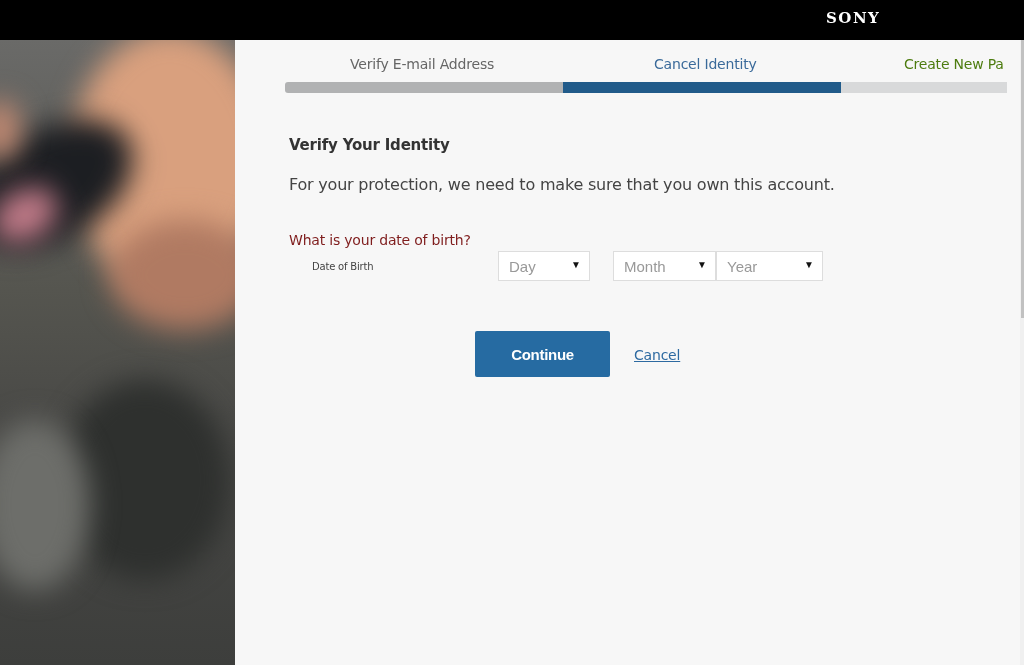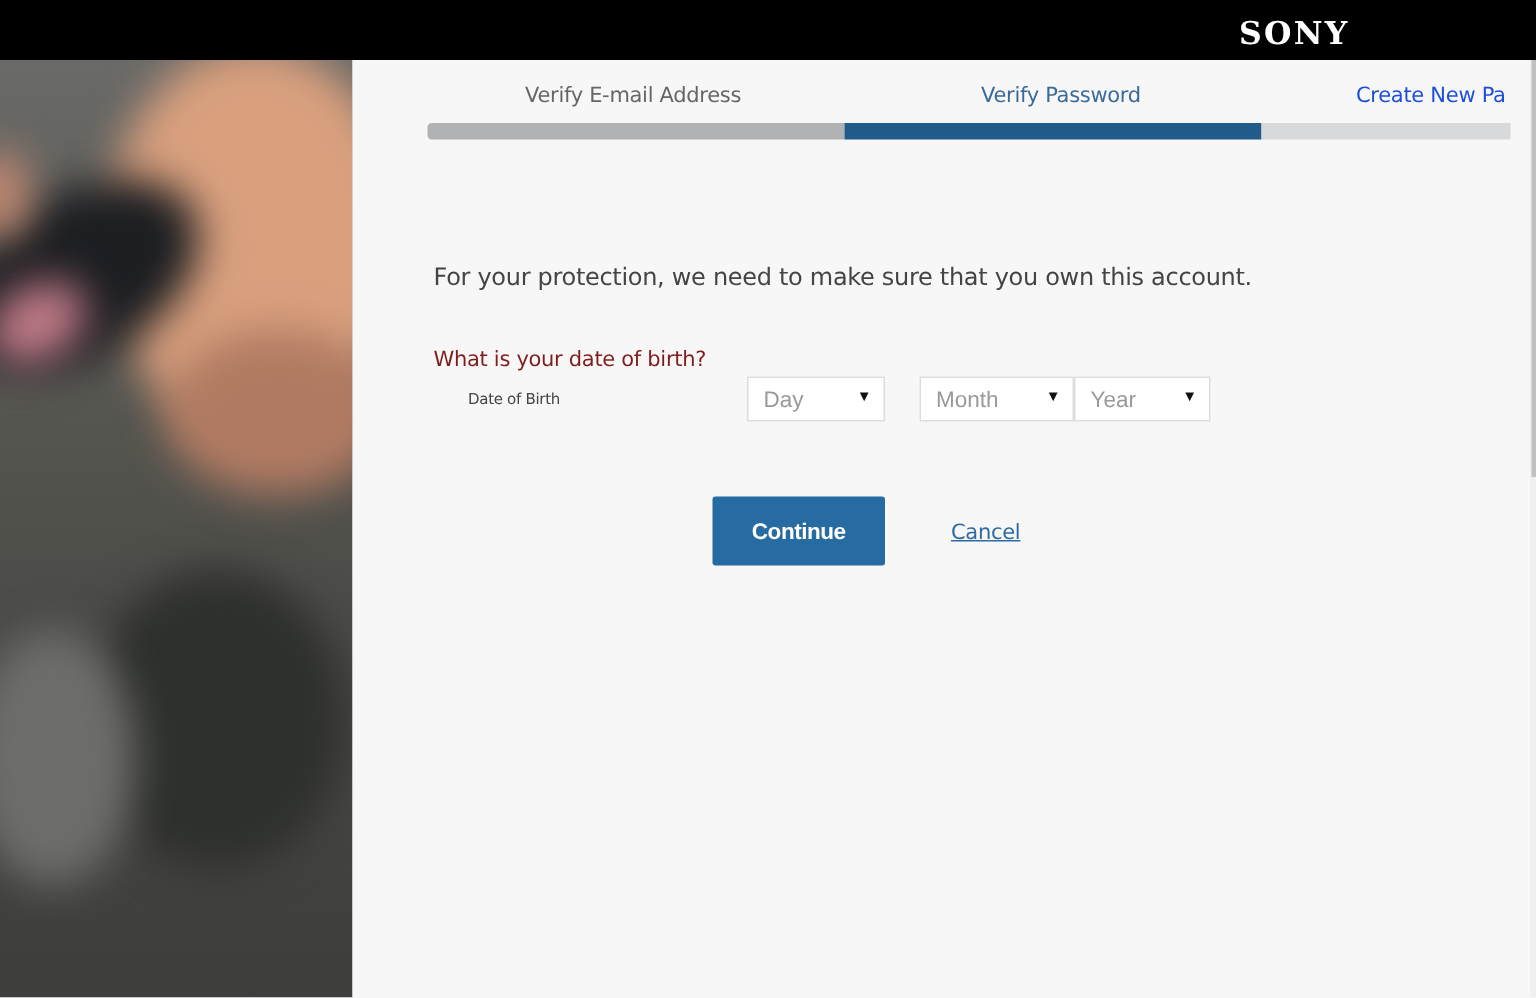--- a/index.html
+++ b/index.html
@@ -3,58 +3,58 @@
   <meta charset="utf-8">
   <style>
     * { box-sizing: border-box; margin: 0; padding: 0; }
     html, body { width: 1024px; height: 665px; overflow: hidden; background: #f7f7f7; }
     body { font-family: "DejaVu Sans", "Liberation Sans", sans-serif; position: relative; }
 
     .topbar { position: absolute; left: 0; top: 0; width: 1024px; height: 40px; background: #000; }
     .logo {
       position: absolute; left: 826px; top: 9px;
       font-family: "DejaVu Serif", "Liberation Serif", serif;
-      font-weight: bold; font-size: 21px; letter-spacing: 1.5px; color: #fff;
+      font-weight: bold; font-size: 15px; letter-spacing: 1.5px; color: #fff;
     }
 
     .photo {
       position: absolute; left: 0; top: 40px; width: 235px; height: 625px; overflow: hidden;
       background: linear-gradient(180deg, #6a6a68 0%, #55554f 40%, #4a4a47 60%, #3d3e3c 100%);
     }
     .photo .blob { position: absolute; border-radius: 50%; filter: blur(14px); }
 
     .main { position: absolute; left: 235px; top: 40px; width: 785px; height: 625px; background: #f7f7f7; }
 
     .steps { position: absolute; left: 50px; top: 0; width: 722px; height: 56px; }
     .step-label {
       position: absolute; top: 16px; font-size: 14px; color: #666; white-space: nowrap;
       font-family: "DejaVu Sans", sans-serif; letter-spacing: -0.2px;
     }
     .step-label.active { color: #3a6a9a; }
-    .step-label.upcoming { color: #1d4ed8; }
+    .step-label.upcoming { color: #4d7c0f; }
     .bar { position: absolute; top: 42px; height: 11px; }
     .bar.done { background: #b1b2b3; border-radius: 3px 0 0 3px; }
     .bar.active { background: #215b8a; }
     .bar.upcoming { background: #d8d9da; }
 
     .title { position: absolute; left: 54px; top: 68px; font-size: 20px; color: #4d4d4d; font-weight: normal; letter-spacing: -0.2px; }
     .subtitle { position: absolute; left: 54px; top: 96px; font-size: 15px; color: #333; font-weight: bold; letter-spacing: -0.2px; }
     .desc { position: absolute; left: 54px; top: 135px; font-size: 16px; color: #444; letter-spacing: -0.2px; }
     .question { position: absolute; left: 54px; top: 192px; font-size: 14px; color: #7f1d1d; letter-spacing: -0.2px; }
     .dob-label { position: absolute; left: 77px; top: 221px; font-size: 10px; color: #444; letter-spacing: -0.2px; }
 
     .select {
       position: absolute; top: 211px; height: 30px; background: #fff; border: 1px solid #ddd;
       font-family: "Liberation Sans", sans-serif; font-size: 15px; color: #999; cursor: pointer;
     }
     .select .val { position: absolute; left: 10px; top: 6px; }
     .select .caret { position: absolute; right: 8px; top: 7px; font-size: 10px; color: #111; }
 
     .continue-btn {
-      position: absolute; left: 240px; top: 291px; width: 115px; height: 46px;
+      position: absolute; left: 240px; top: 291px; width: 135px; height: 46px;
       background: #266ba2; color: #fff; border: none; border-radius: 2px;
       font-family: "Liberation Sans", sans-serif; font-weight: bold; font-size: 15px; cursor: pointer;
       letter-spacing: -0.3px;
     }
     .cancel-link {
       position: absolute; left: 371px; top: 307px; font-size: 14px; color: #2d6aa1;
       text-decoration: underline; cursor: pointer; letter-spacing: -0.2px; margin-left: 28px;
     }
 
     .scrollbar { position: absolute; left: 1020px; top: 40px; width: 4px; height: 625px; background: #f0f0f0; }
@@ -73,41 +73,42 @@
   <div class="blob" style="left:-40px; top:90px; width:180px; height:110px; background:#1c1e22; transform:rotate(-30deg);"></div>
   <div class="blob" style="left:-10px; top:150px; width:70px; height:50px; background:#c07a88; transform:rotate(-30deg);"></div>
   <div class="blob" style="left:-20px; top:60px; width:40px; height:60px; background:#c48a72;"></div>
   <div class="blob" style="left:60px; top:340px; width:170px; height:200px; background:#2e302e;"></div>
   <div class="blob" style="left:-20px; top:380px; width:110px; height:170px; background:#6d6e6a;"></div>
 </div>
 
 <div class="main">
   <div class="steps">
     <span class="step-label" style="left:65px;">Verify E-mail Address</span>
-    <span class="step-label active" style="left:369px;">Verify Password</span>
+    <span class="step-label active" style="left:369px;">Cancel Identity</span>
     <span class="step-label upcoming" style="left:619px;">Create New Pa</span>
     <div class="bar done" style="left:0; width:278px;"></div>
     <div class="bar active" style="left:278px; width:278px;"></div>
     <div class="bar upcoming" style="left:556px; width:166px;"></div>
   </div>
 
+  <h2 class="subtitle">Verify Your Identity</h2>
   <p class="desc">For your protection, we need to make sure that you own this account.</p>
   <p class="question">What is your date of birth?</p>
 
   <span class="dob-label">Date of Birth</span>
 
   <div class="select" style="left:263px; width:92px;">
     <span class="val">Day</span>
     <span class="caret">▼</span>
   </div>
   <div class="select" style="left:378px; width:103px;">
     <span class="val">Month</span>
     <span class="caret">▼</span>
   </div>
-  <div class="select" style="left:481px; width:91px;text-decoration:underline;">
+  <div class="select" style="left:481px; width:107px;text-decoration:underline;">
     <span class="val">Year</span>
     <span class="caret">▼</span>
   </div>
 
   <button class="continue-btn">Continue</button>
   <a class="cancel-link">Cancel</a>
 </div>
 
 <div class="scrollbar">
   <div class="thumb"></div>

